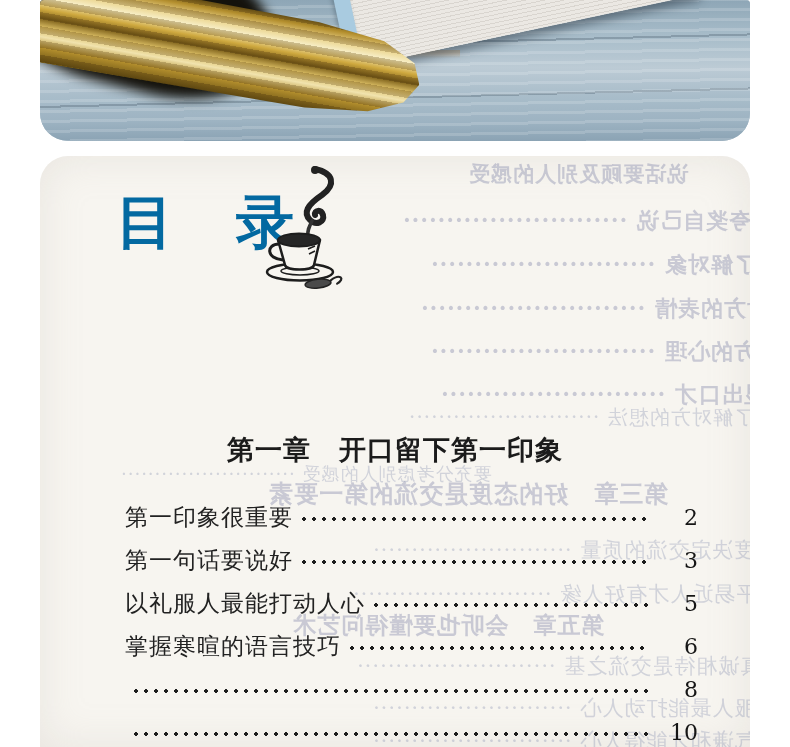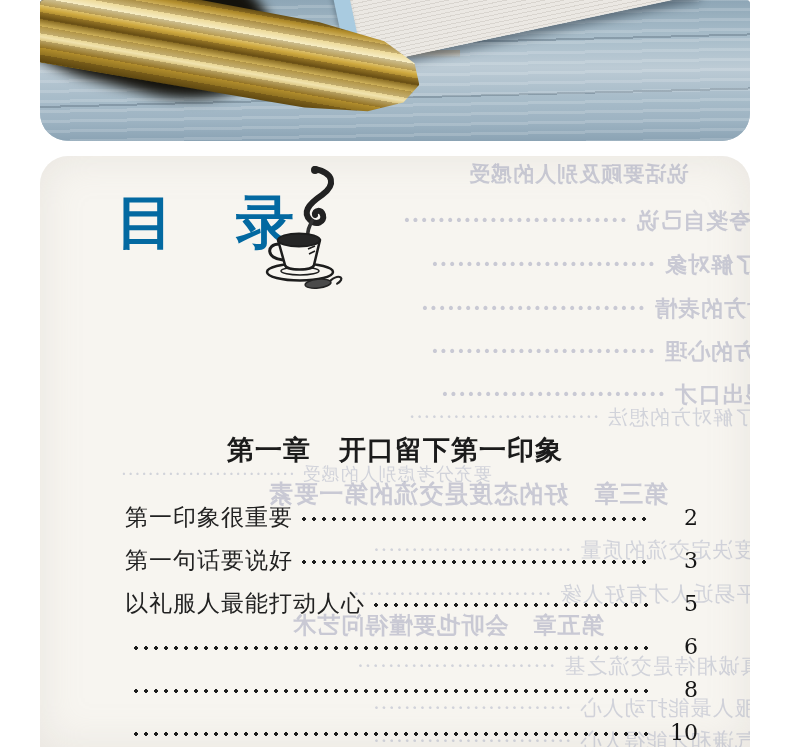--- a/index.html
+++ b/index.html
@@ -130,20 +130,21 @@
     <span class="toc-page-num">3</span>
   </div>
 
   <div class="toc-row">
     <span class="toc-label">以礼服人最能打动人心</span>
     <span class="leader"></span>
     <span class="toc-page-num">5</span>
   </div>
 
   <div class="toc-row">
+    <span class="toc-label">掌握寒暄的语言技巧</span>
     <span class="leader"></span>
     <span class="toc-page-num">6</span>
   </div>
 
   <div class="toc-row">
     <span class="leader"></span>
     <span class="toc-page-num">8</span>
   </div>
 
   <div class="toc-row">

